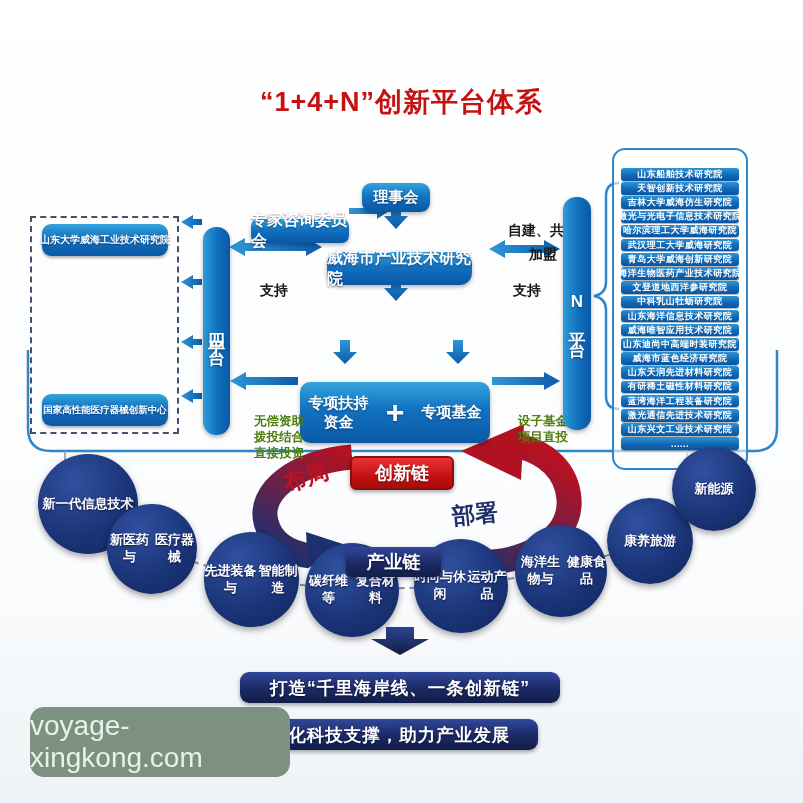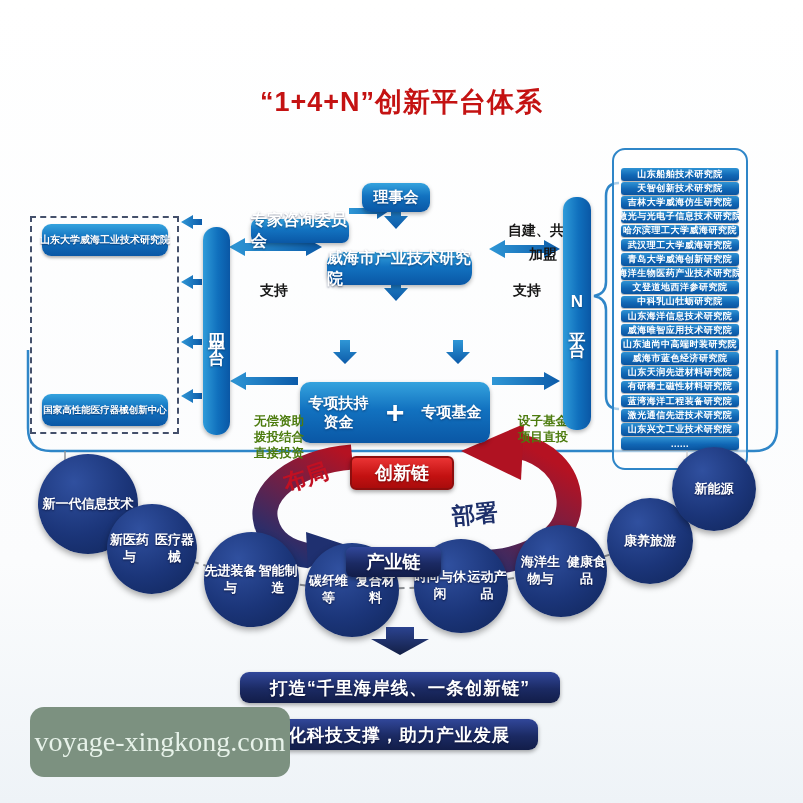--- a/index.html
+++ b/index.html
@@ -211,15 +211,15 @@
       <span></span>
   </div>
   <div class="abs bubble" style="left:672px;top:447px;width:84px;height:84px;">
     <span>新能源</span>
       <span></span>
   </div>
 
   <div class="abs navybox banner z2" style="left:240px;top:652px;width:320px;height:31px;">打造“千里海岸线、一条创新链”</div>
   <div class="abs navybox banner z2" style="left:242px;top:699px;width:296px;height:31px;">强化科技支撑，助力产业发展</div>
 
-  <div class="abs watermark" style="left:30px;top:707px;width:260px;height:70px;font-family:Liberation Serif, serif;">voyage-xingkong.com</div>
+  <div class="abs watermark" style="left:30px;top:707px;width:260px;height:70px;">voyage-xingkong.com</div>
 
 </div>
 
 </body></html>

